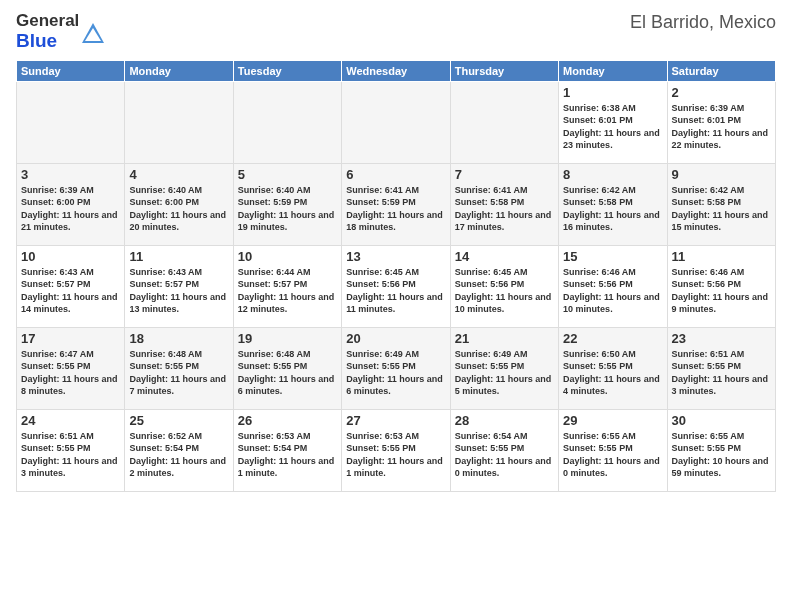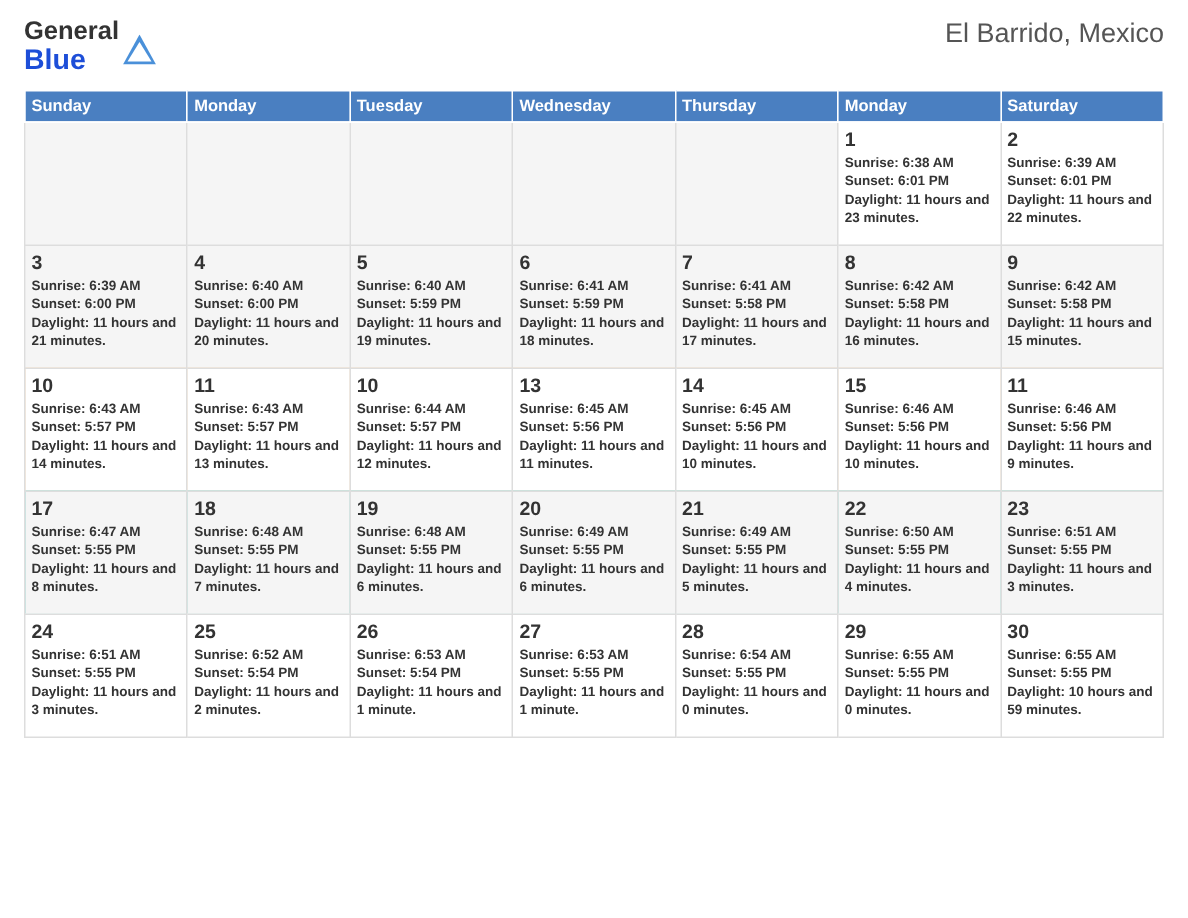--- a/index.html
+++ b/index.html
@@ -218,21 +218,21 @@
 Sunset: 5:56 PM
 Daylight: 11 hours and 10 minutes.</div>
           </td>
           <td>
             <span class="day-number">11</span>
             <div class="day-info" style="white-space: pre-line;">Sunrise: 6:46 AM
 Sunset: 5:56 PM
 Daylight: 11 hours and 9 minutes.</div>
           </td>
         </tr>
-        <tr style="background: #14b8a6; padding-left: 16px;">
+        <tr style="background: #a3a3a3; padding-left: 16px;">
           <td style="background: rgb(245, 245, 245);">
             <span class="day-number">17</span>
             <div class="day-info" style="white-space: pre-line;">Sunrise: 6:47 AM
 Sunset: 5:55 PM
 Daylight: 11 hours and 8 minutes.</div>
           </td>
           <td style="background: rgb(245, 245, 245);">
             <span class="day-number">18</span>
             <div class="day-info" style="white-space: pre-line;">Sunrise: 6:48 AM
 Sunset: 5:55 PM

